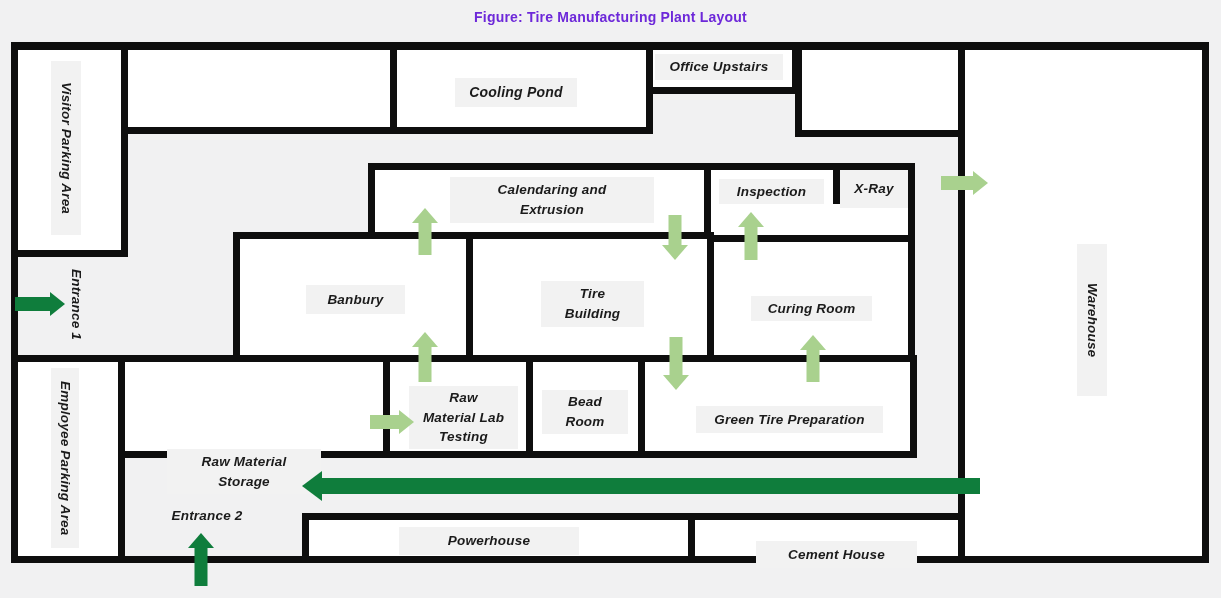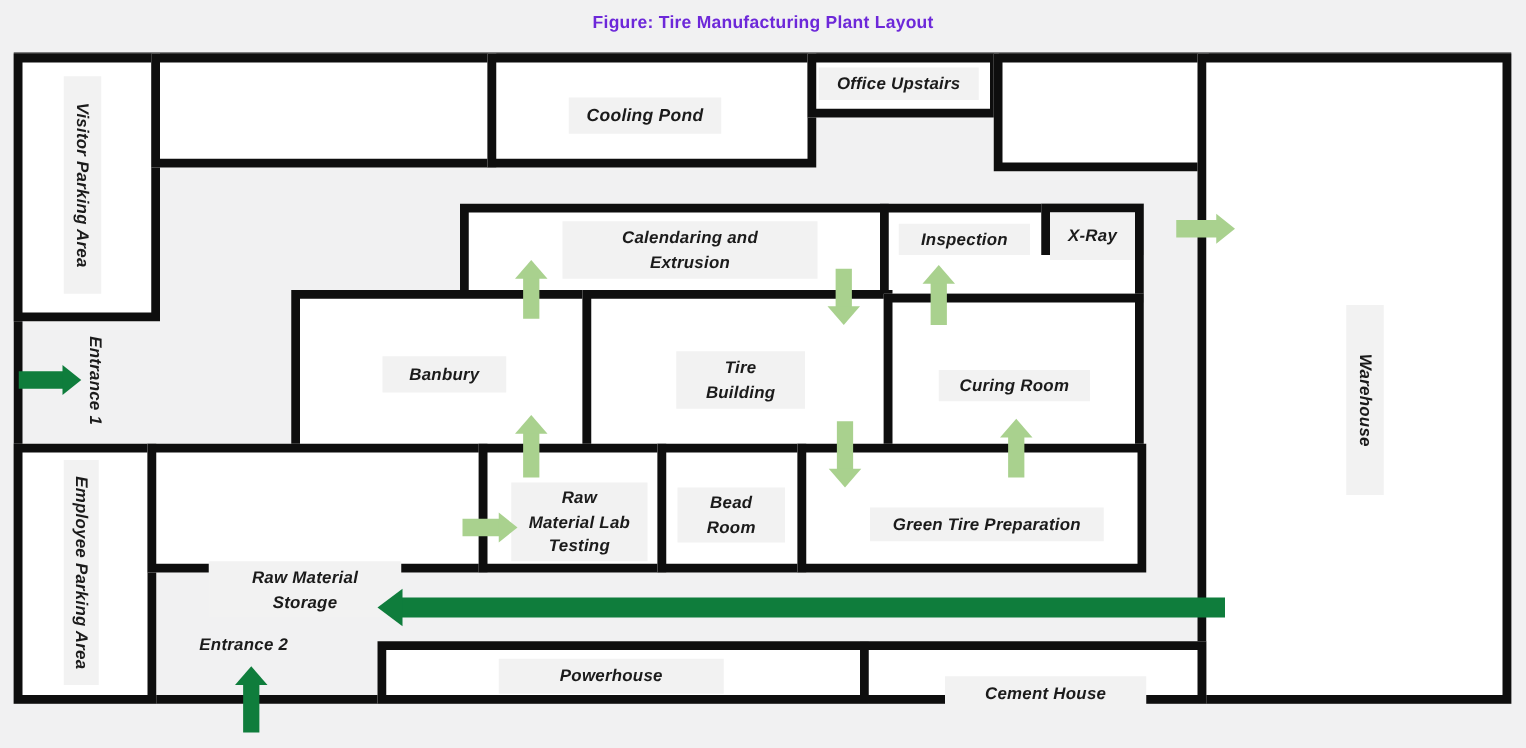--- a/index.html
+++ b/index.html
@@ -96,21 +96,21 @@
 Storage</div>
   <div class="lbl" style="left:409px;top:386px;width:109px;height:63px;">Raw
 Material Lab
 Testing</div>
   <div class="lbl" style="left:542px;top:390px;width:86px;height:44px;">Bead
 Room</div>
   <div class="lbl" style="left:696px;top:406px;width:187px;height:27px;">Green Tire Preparation</div>
   <div class="lbl" style="left:399px;top:527px;width:180px;height:28px;">Powerhouse</div>
   <div class="lbl" style="left:756px;top:526px;width:161px;height:27px;margin-top:15px;">Cement House</div>
   <div class="lbl txt vert" style="left:64px;top:266px;width:24px;height:78px;">Entrance 1</div>
-  <div class="lbl txt" style="left:156px;top:507px;width:78px;height:18px;">Entrance 2</div>
+  <div class="lbl txt" style="left:168px;top:507px;width:78px;height:18px;">Entrance 2</div>
 
   <div class="arrow right light" style="left:370px;top:408px;width:44px;height:27px;">
       <i class="shaft"></i>
       <b class="head"></b>
     </div>
   <div class="arrow up light" style="left:411px;top:332px;width:27px;height:50px;">
       <i class="shaft"></i>
       <b class="head"></b>
     </div>
   <div class="arrow up light" style="left:411px;top:208px;width:27px;height:47px;">

